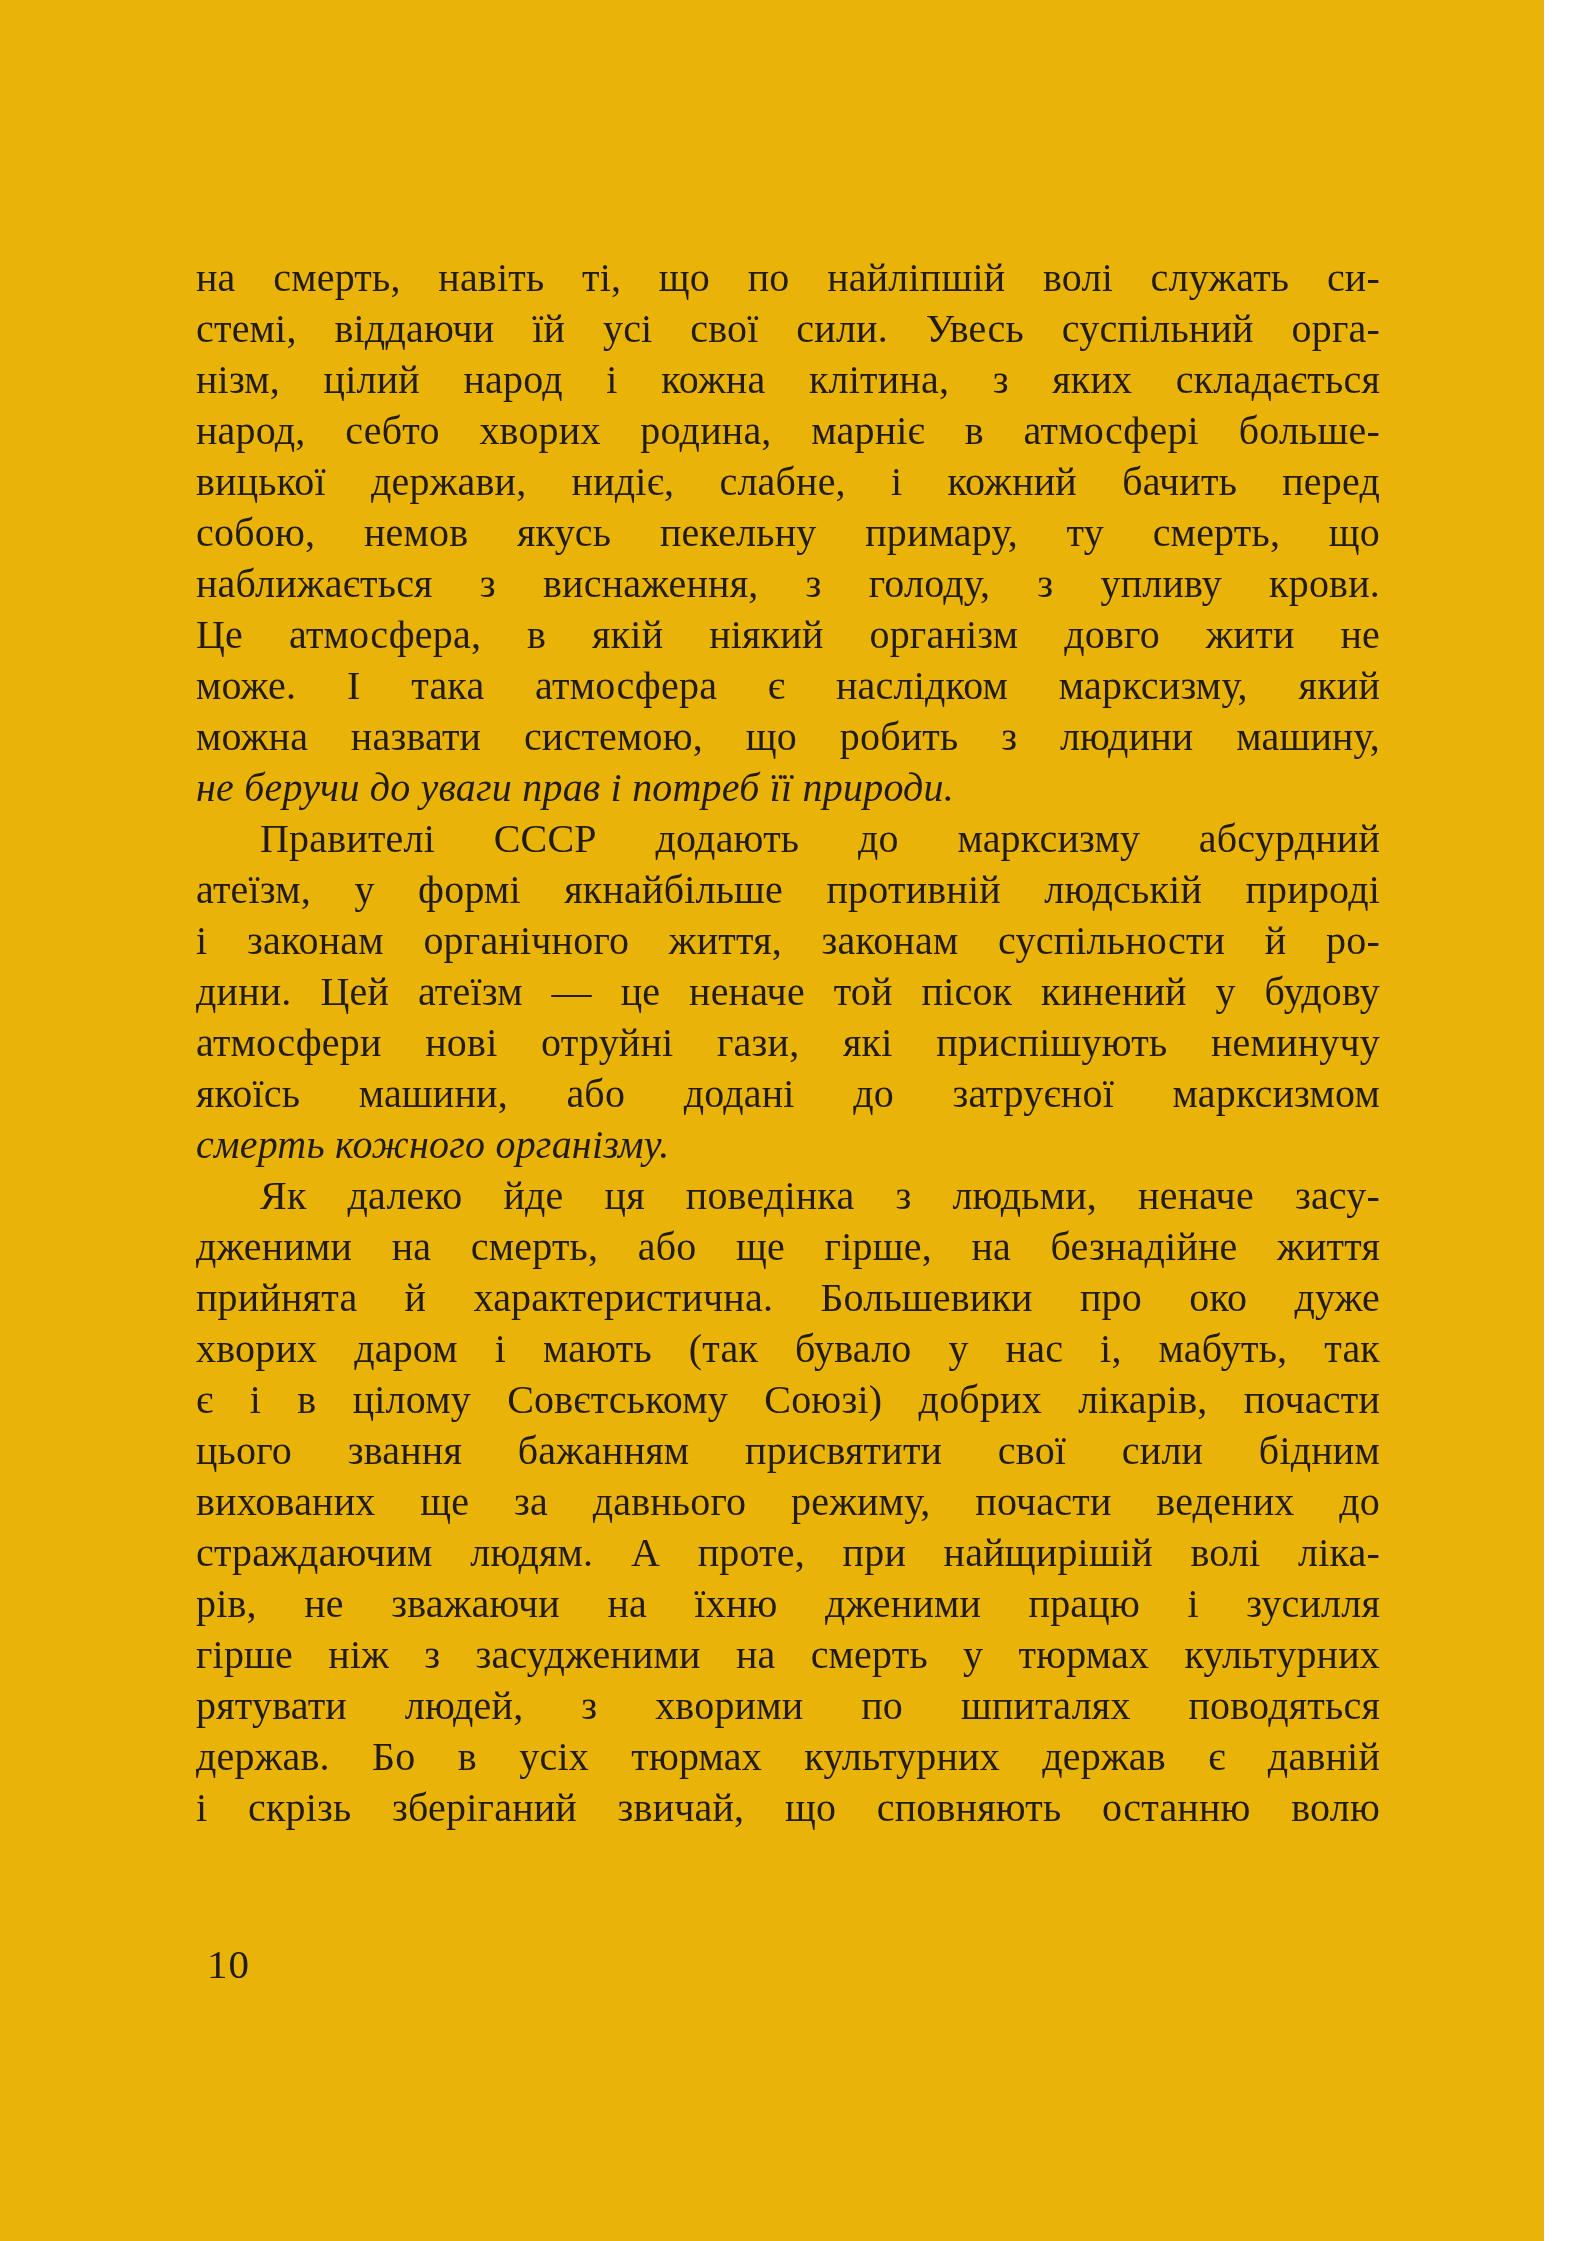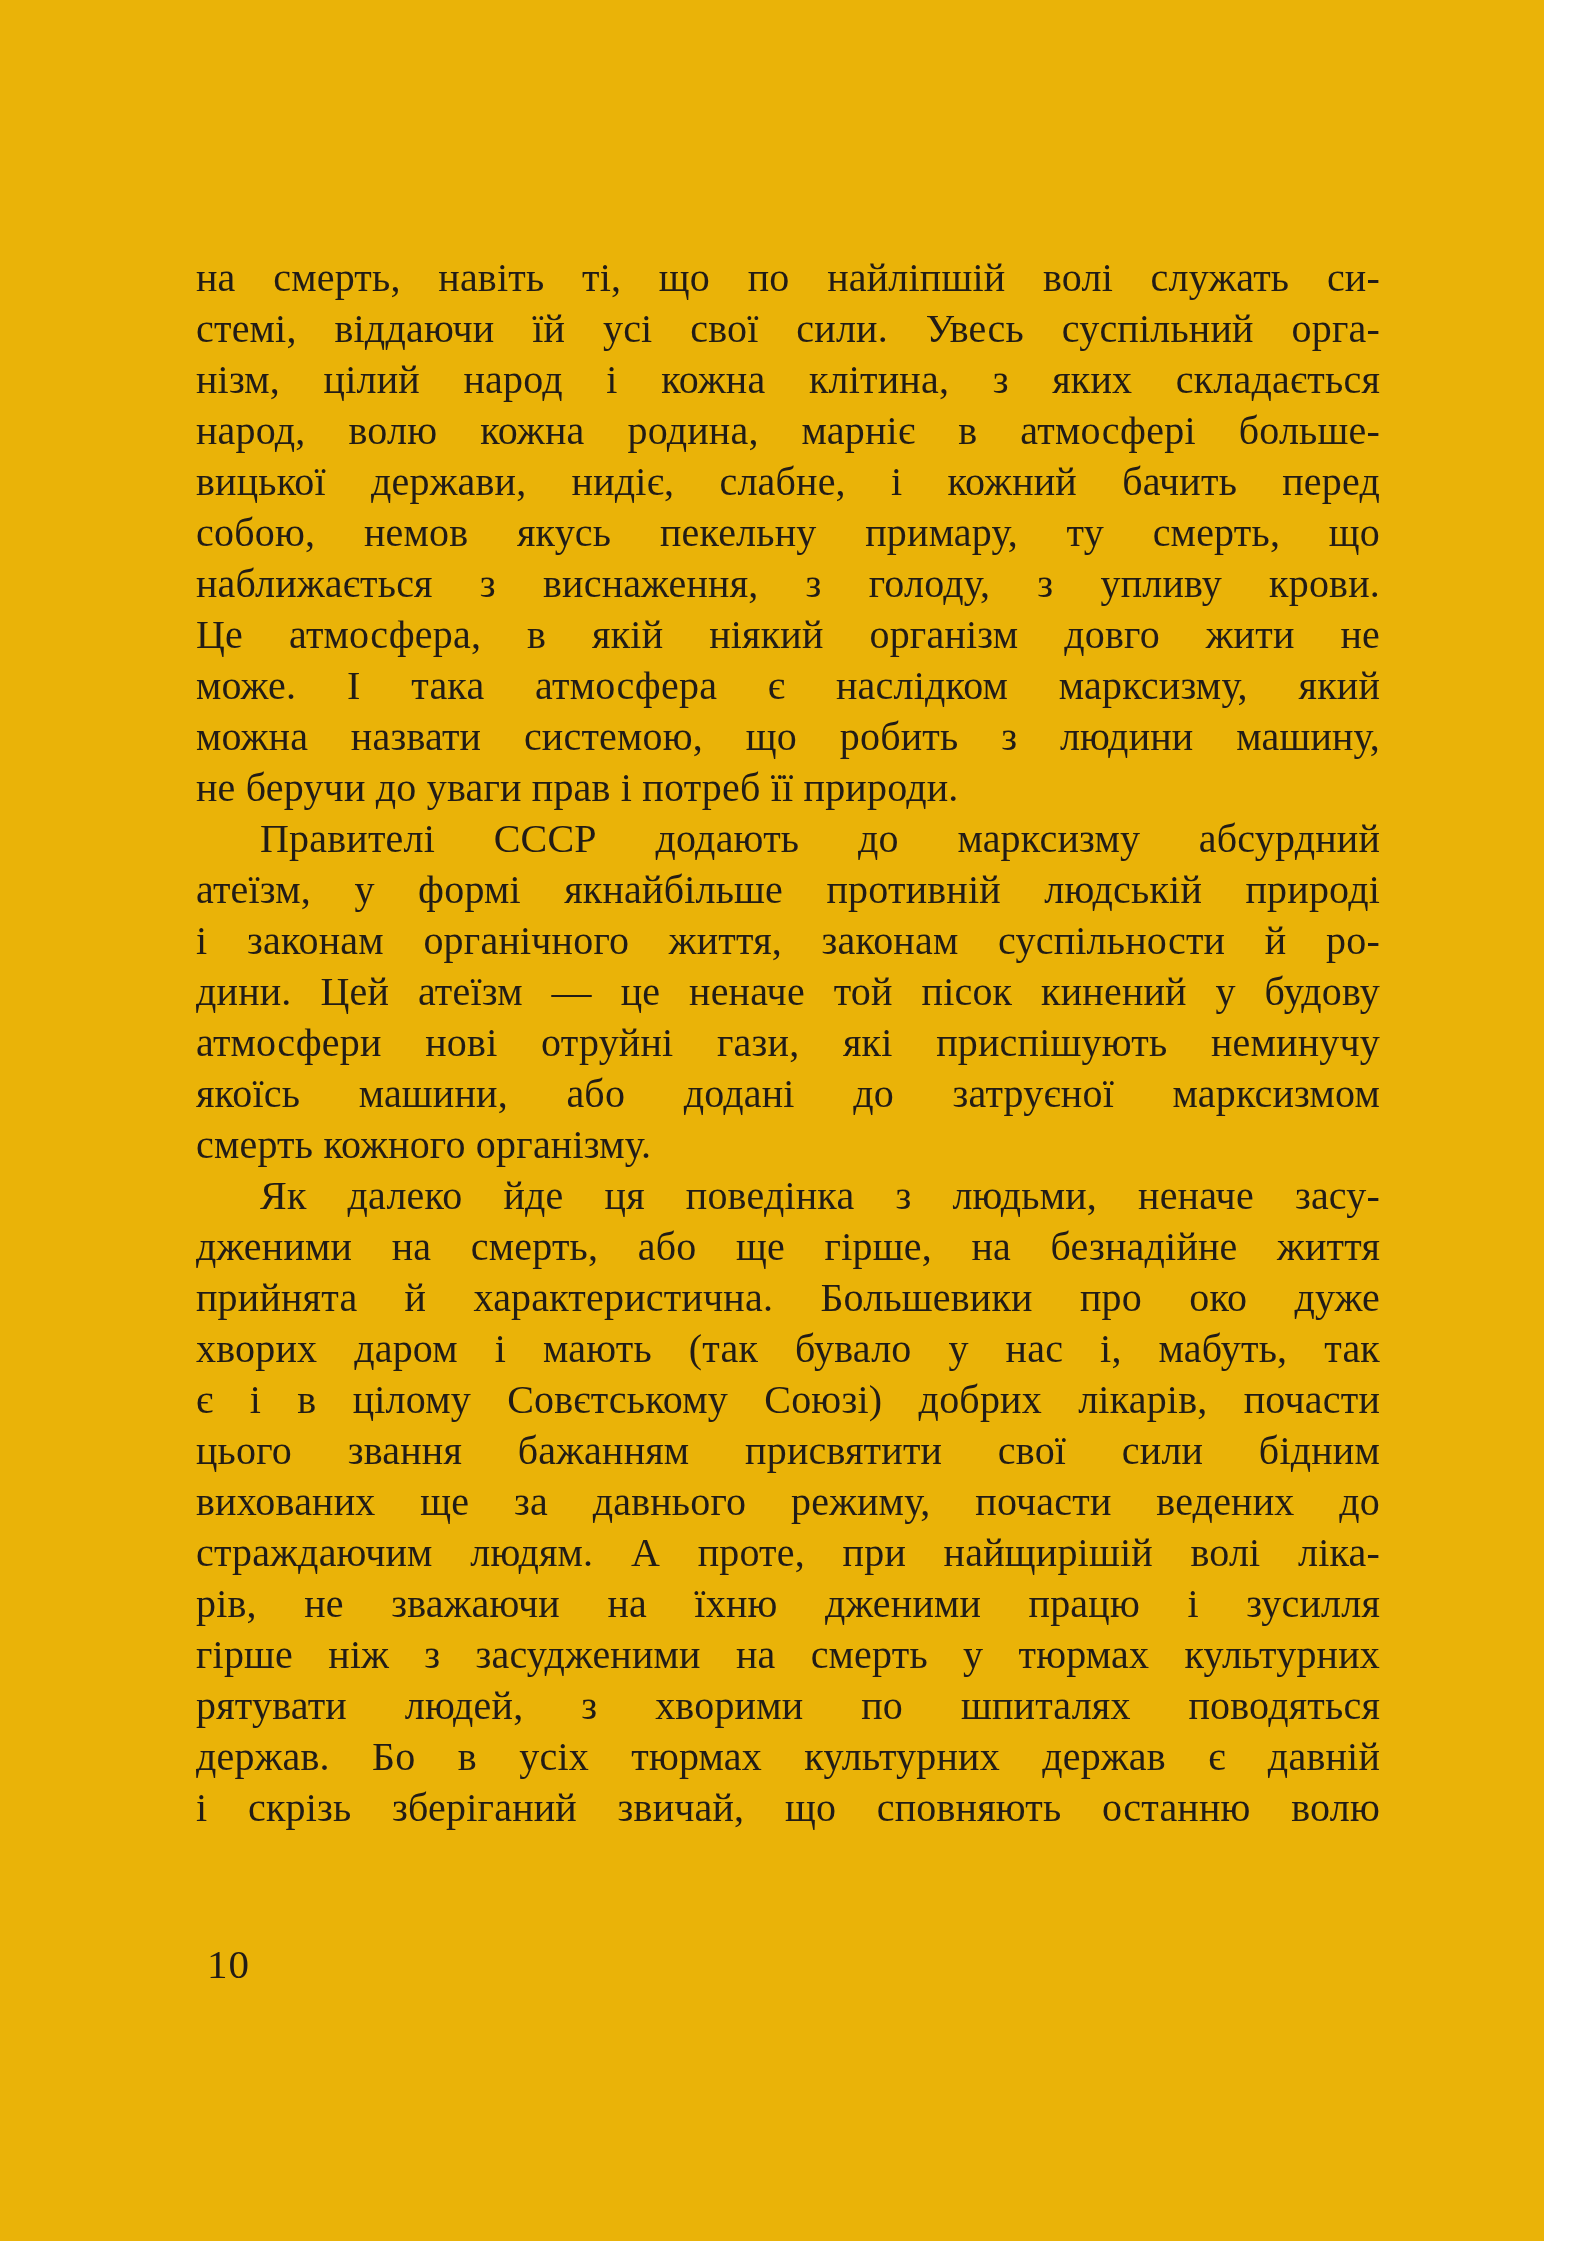--- a/index.html
+++ b/index.html
@@ -29,39 +29,40 @@
     text-align-last: justify;
     white-space: normal;
     letter-spacing: 0.2px;
     -webkit-font-smoothing: antialiased;
   }
   .line.indent {
     text-indent: 64px;
   }
   .line.para-end {
     text-align-last: left;
+    font-style: italic;
   }
   .page-number {
     position: absolute;
     left: 207px;
     top: 1940px;
     font-size: 41px;
     line-height: 48px;
     letter-spacing: 1px;
   }
 </style>
 </head>
 <body>
 
 <div class="page">
   <div class="text-block">
       <div class="line">на смерть, навіть ті, що по найліпшій волі служать си-</div>
       <div class="line">стемі, віддаючи їй усі свої сили. Увесь суспільний орга-</div>
       <div class="line">нізм, цілий народ і кожна клітина, з яких складається</div>
-      <div class="line">народ, волю кожна родина, марніє в атмосфері больше-</div>
+      <div class="line">народ, себто хворих родина, марніє в атмосфері больше-</div>
       <div class="line">вицької держави, нидіє, слабне, і кожний бачить перед</div>
       <div class="line">собою, немов якусь пекельну примару, ту смерть, що</div>
       <div class="line">наближається з виснаження, з голоду, з упливу крови.</div>
       <div class="line">Це атмосфера, в якій ніякий організм довго жити не</div>
       <div class="line">може. І така атмосфера є наслідком марксизму, який</div>
       <div class="line">можна назвати системою, що робить з людини машину,</div>
       <div class="line para-end">не беручи до уваги прав і потреб її природи.</div>
       <div class="line indent">Правителі СССР додають до марксизму абсурдний</div>
       <div class="line">атеїзм, у формі якнайбільше противній людській природі</div>
       <div class="line">і законам органічного життя, законам суспільности й ро-</div>

